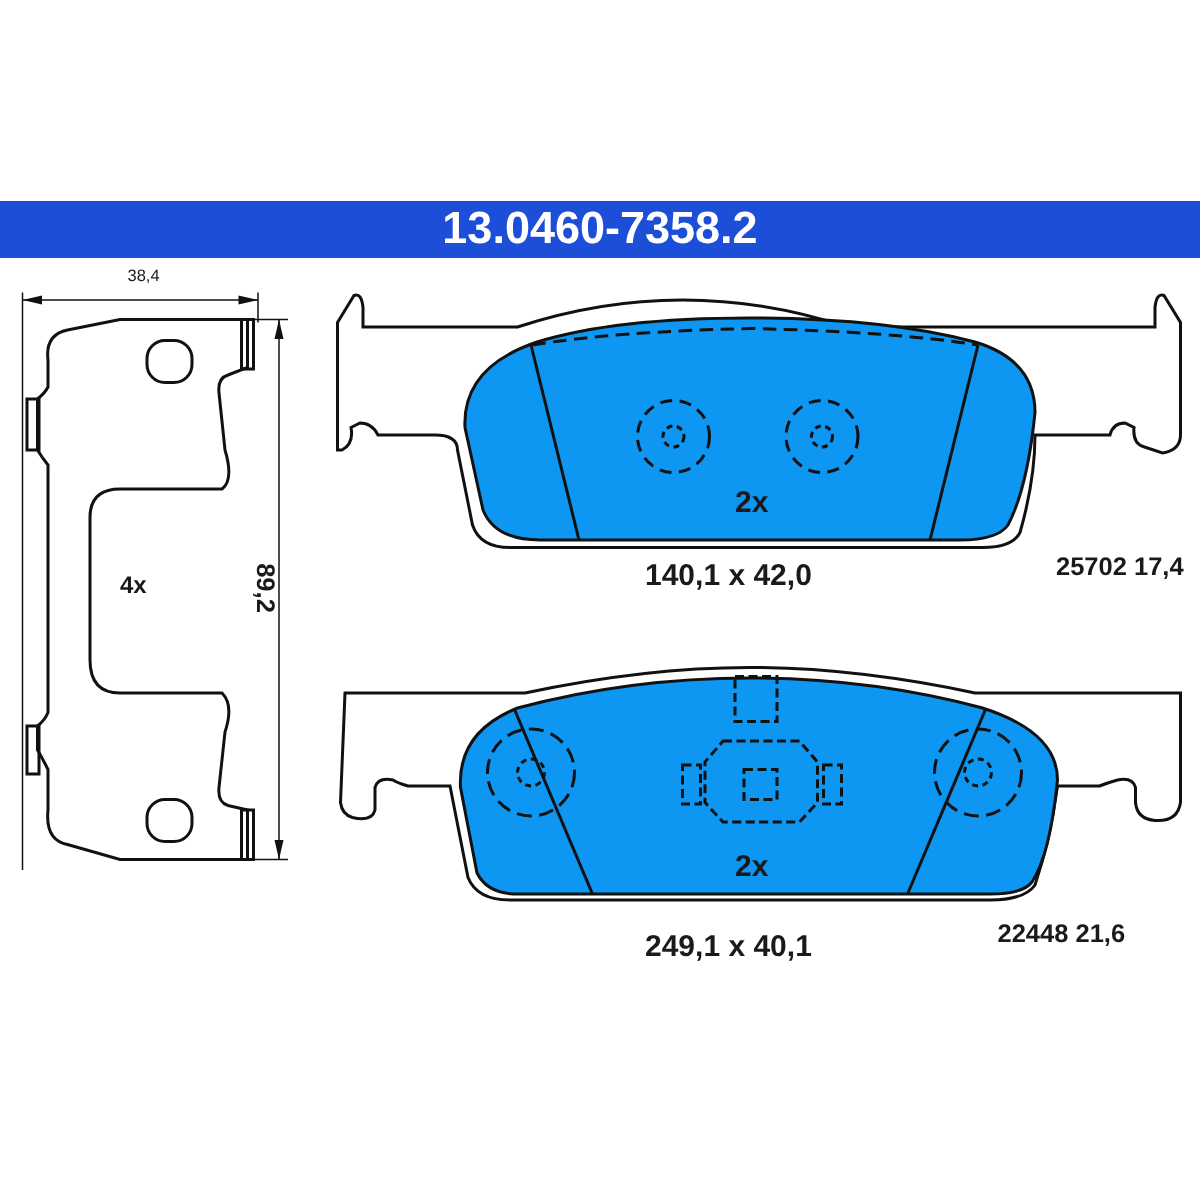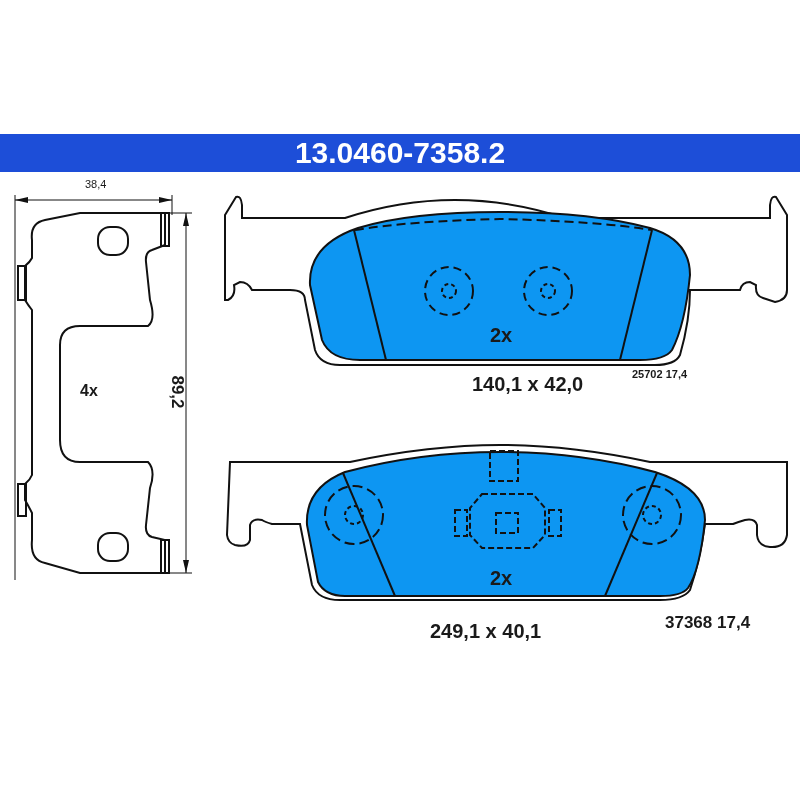--- a/index.html
+++ b/index.html
@@ -78,18 +78,18 @@
       <rect x="549" y="510" width="12" height="26"></rect>
     </g>
   </g>
 </svg>
 
 <div class="lbl" style="left:72px; top:178px; font-size:11px; font-weight:normal;margin-left:13px;">38,4</div>
 <div class="lbl" style="left:160px; top:382px; font-size:17px; transform:rotate(90deg); transform-origin:center;">89,2</div>
 <div class="lbl" style="left:80px; top:382px; font-size:16px;">4x</div>
 
 <div class="lbl" style="left:490px; top:324px; font-size:20px;">2x</div>
-<div class="lbl" style="left:430px; top:373px; font-size:20px;margin-left:42px;">140,1 x 42,0</div>
-<div class="lbl" style="left:632px; top:368px; font-size:11px;">25702 17,4</div>
+<div class="lbl" style="left:430px; top:373px; font-size:20px;">140,1 x 42,0</div>
+<div class="lbl" style="left:704px; top:368px; font-size:17px;">25702 17,4</div>
 
 <div class="lbl" style="left:490px; top:567px; font-size:20px;">2x</div>
 <div class="lbl" style="left:430px; top:620px; font-size:20px;">249,1 x 40,1</div>
-<div class="lbl" style="left:665px; top:613px; font-size:17px;">37368 17,4</div>
+<div class="lbl" style="left:665px; top:613px; font-size:17px;">22448 21,6</div>
 
 </body></html>

